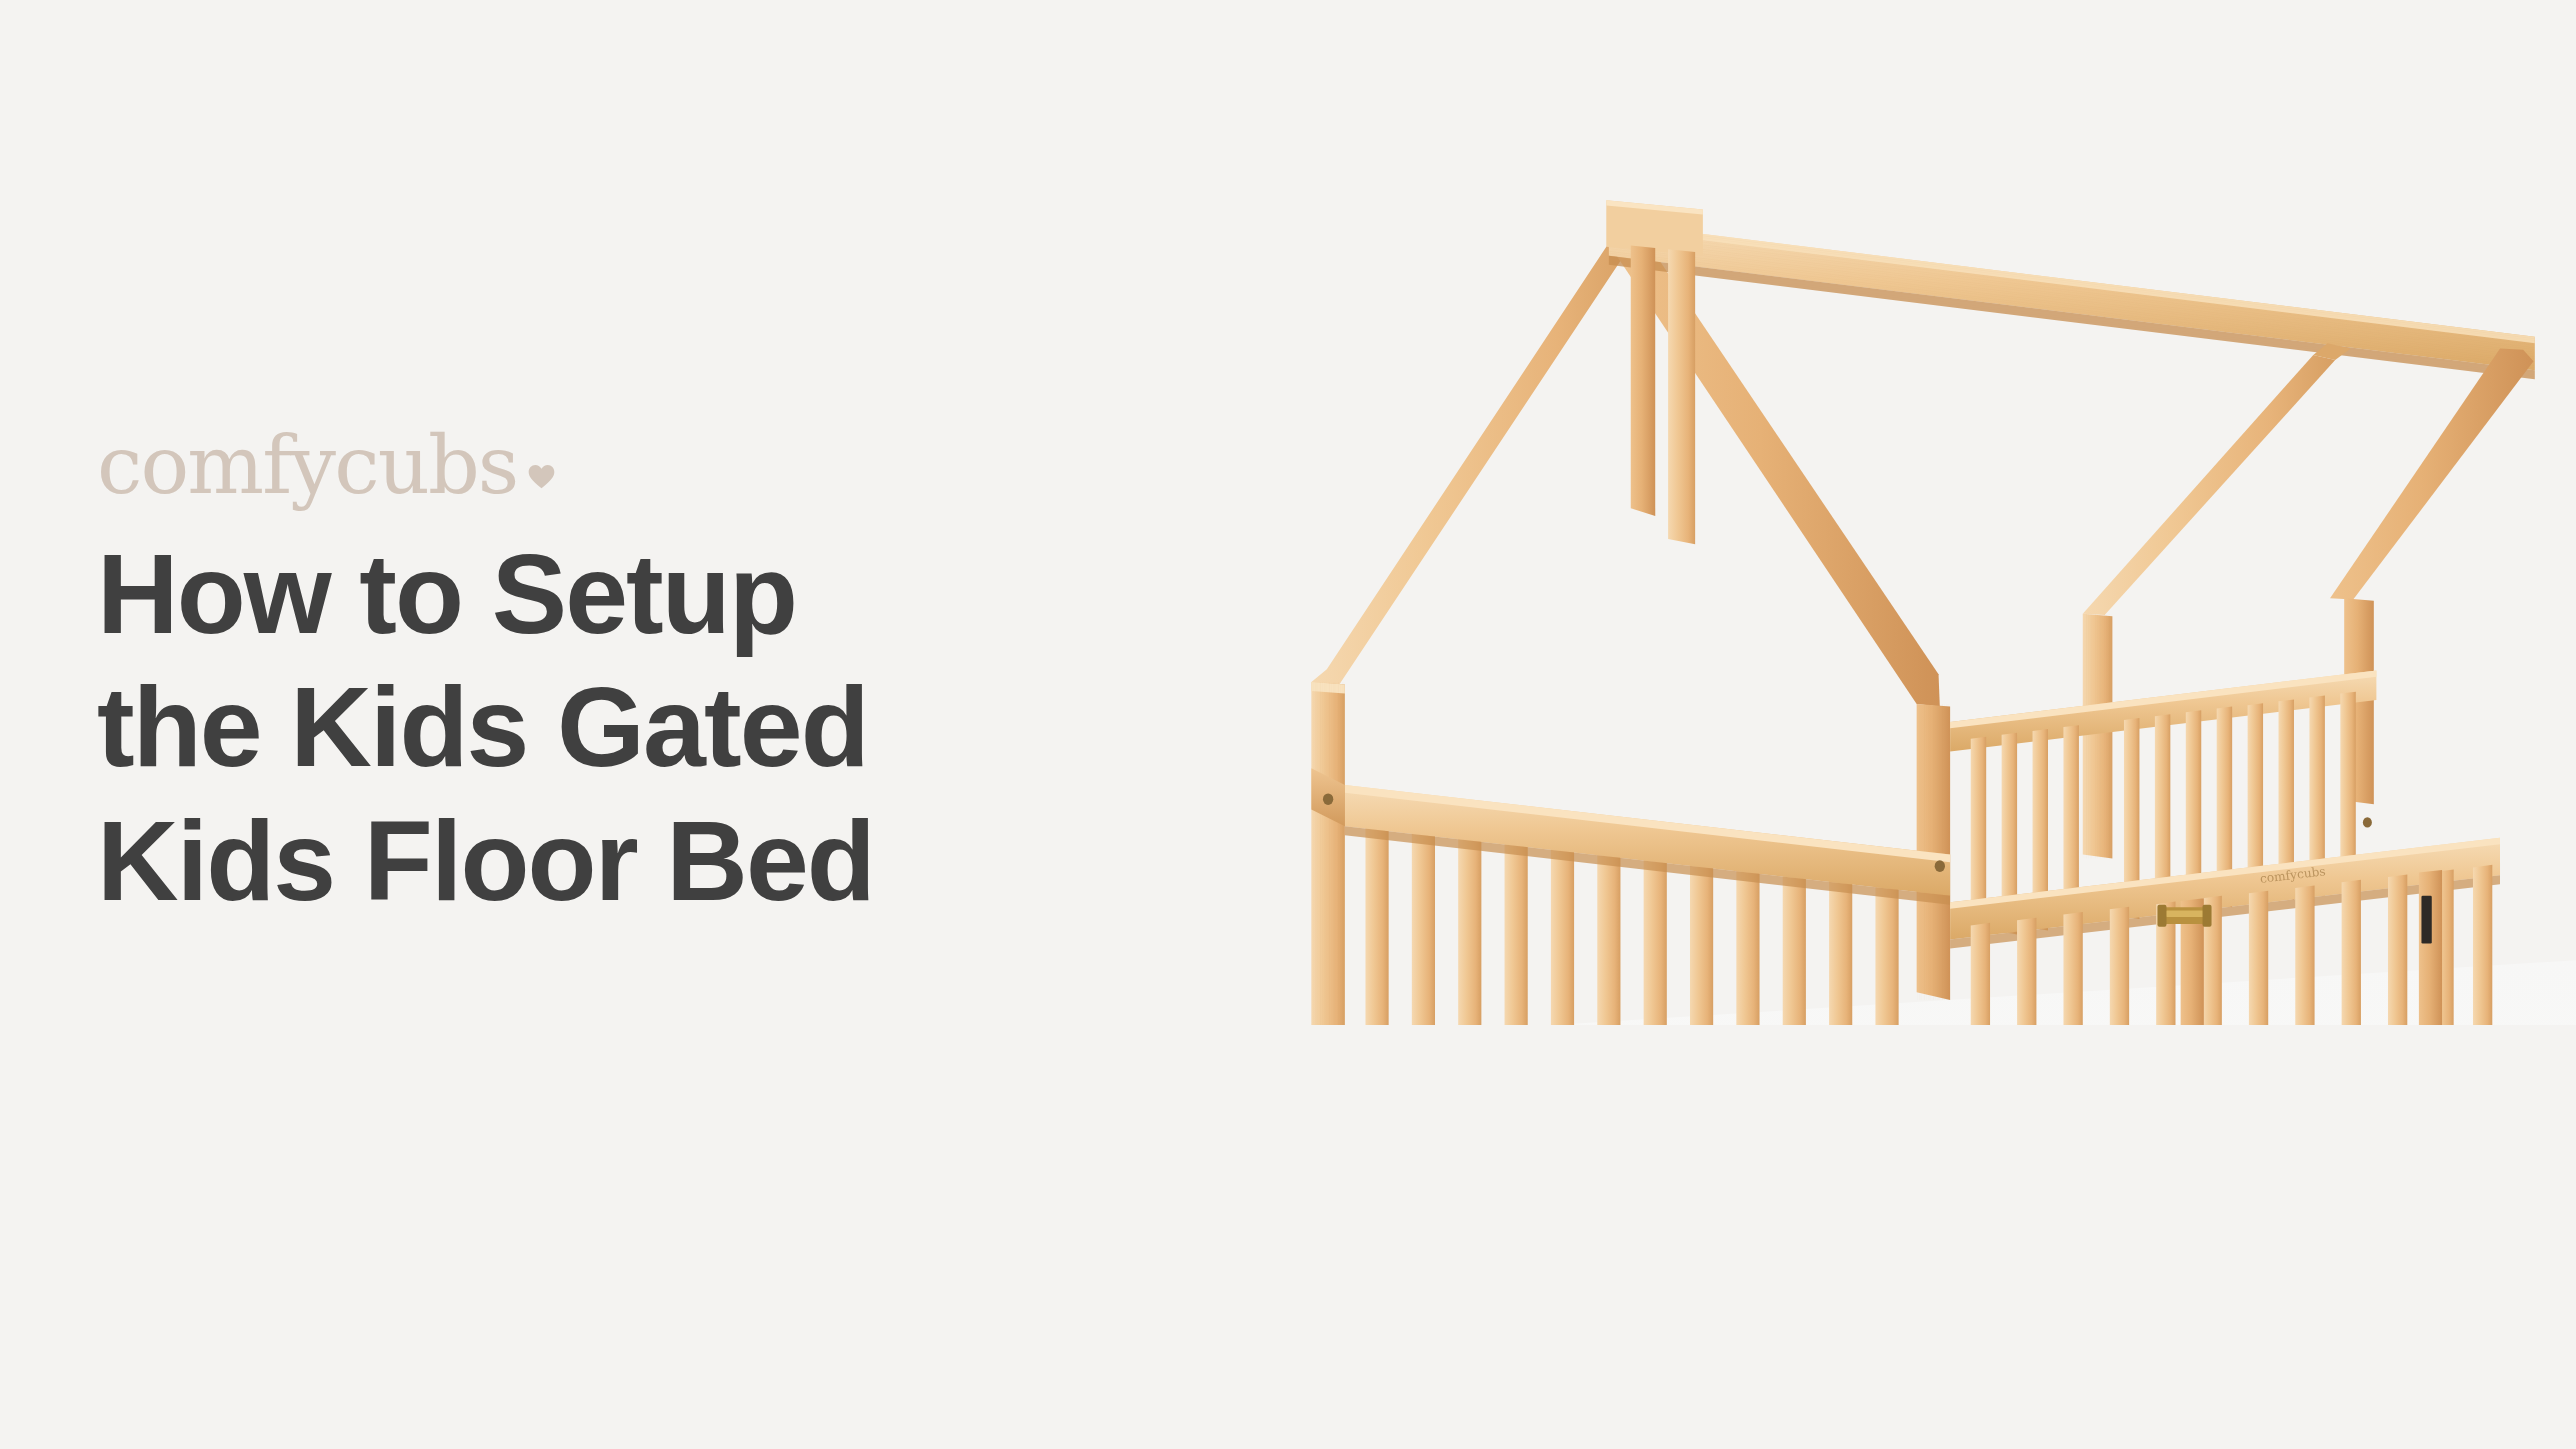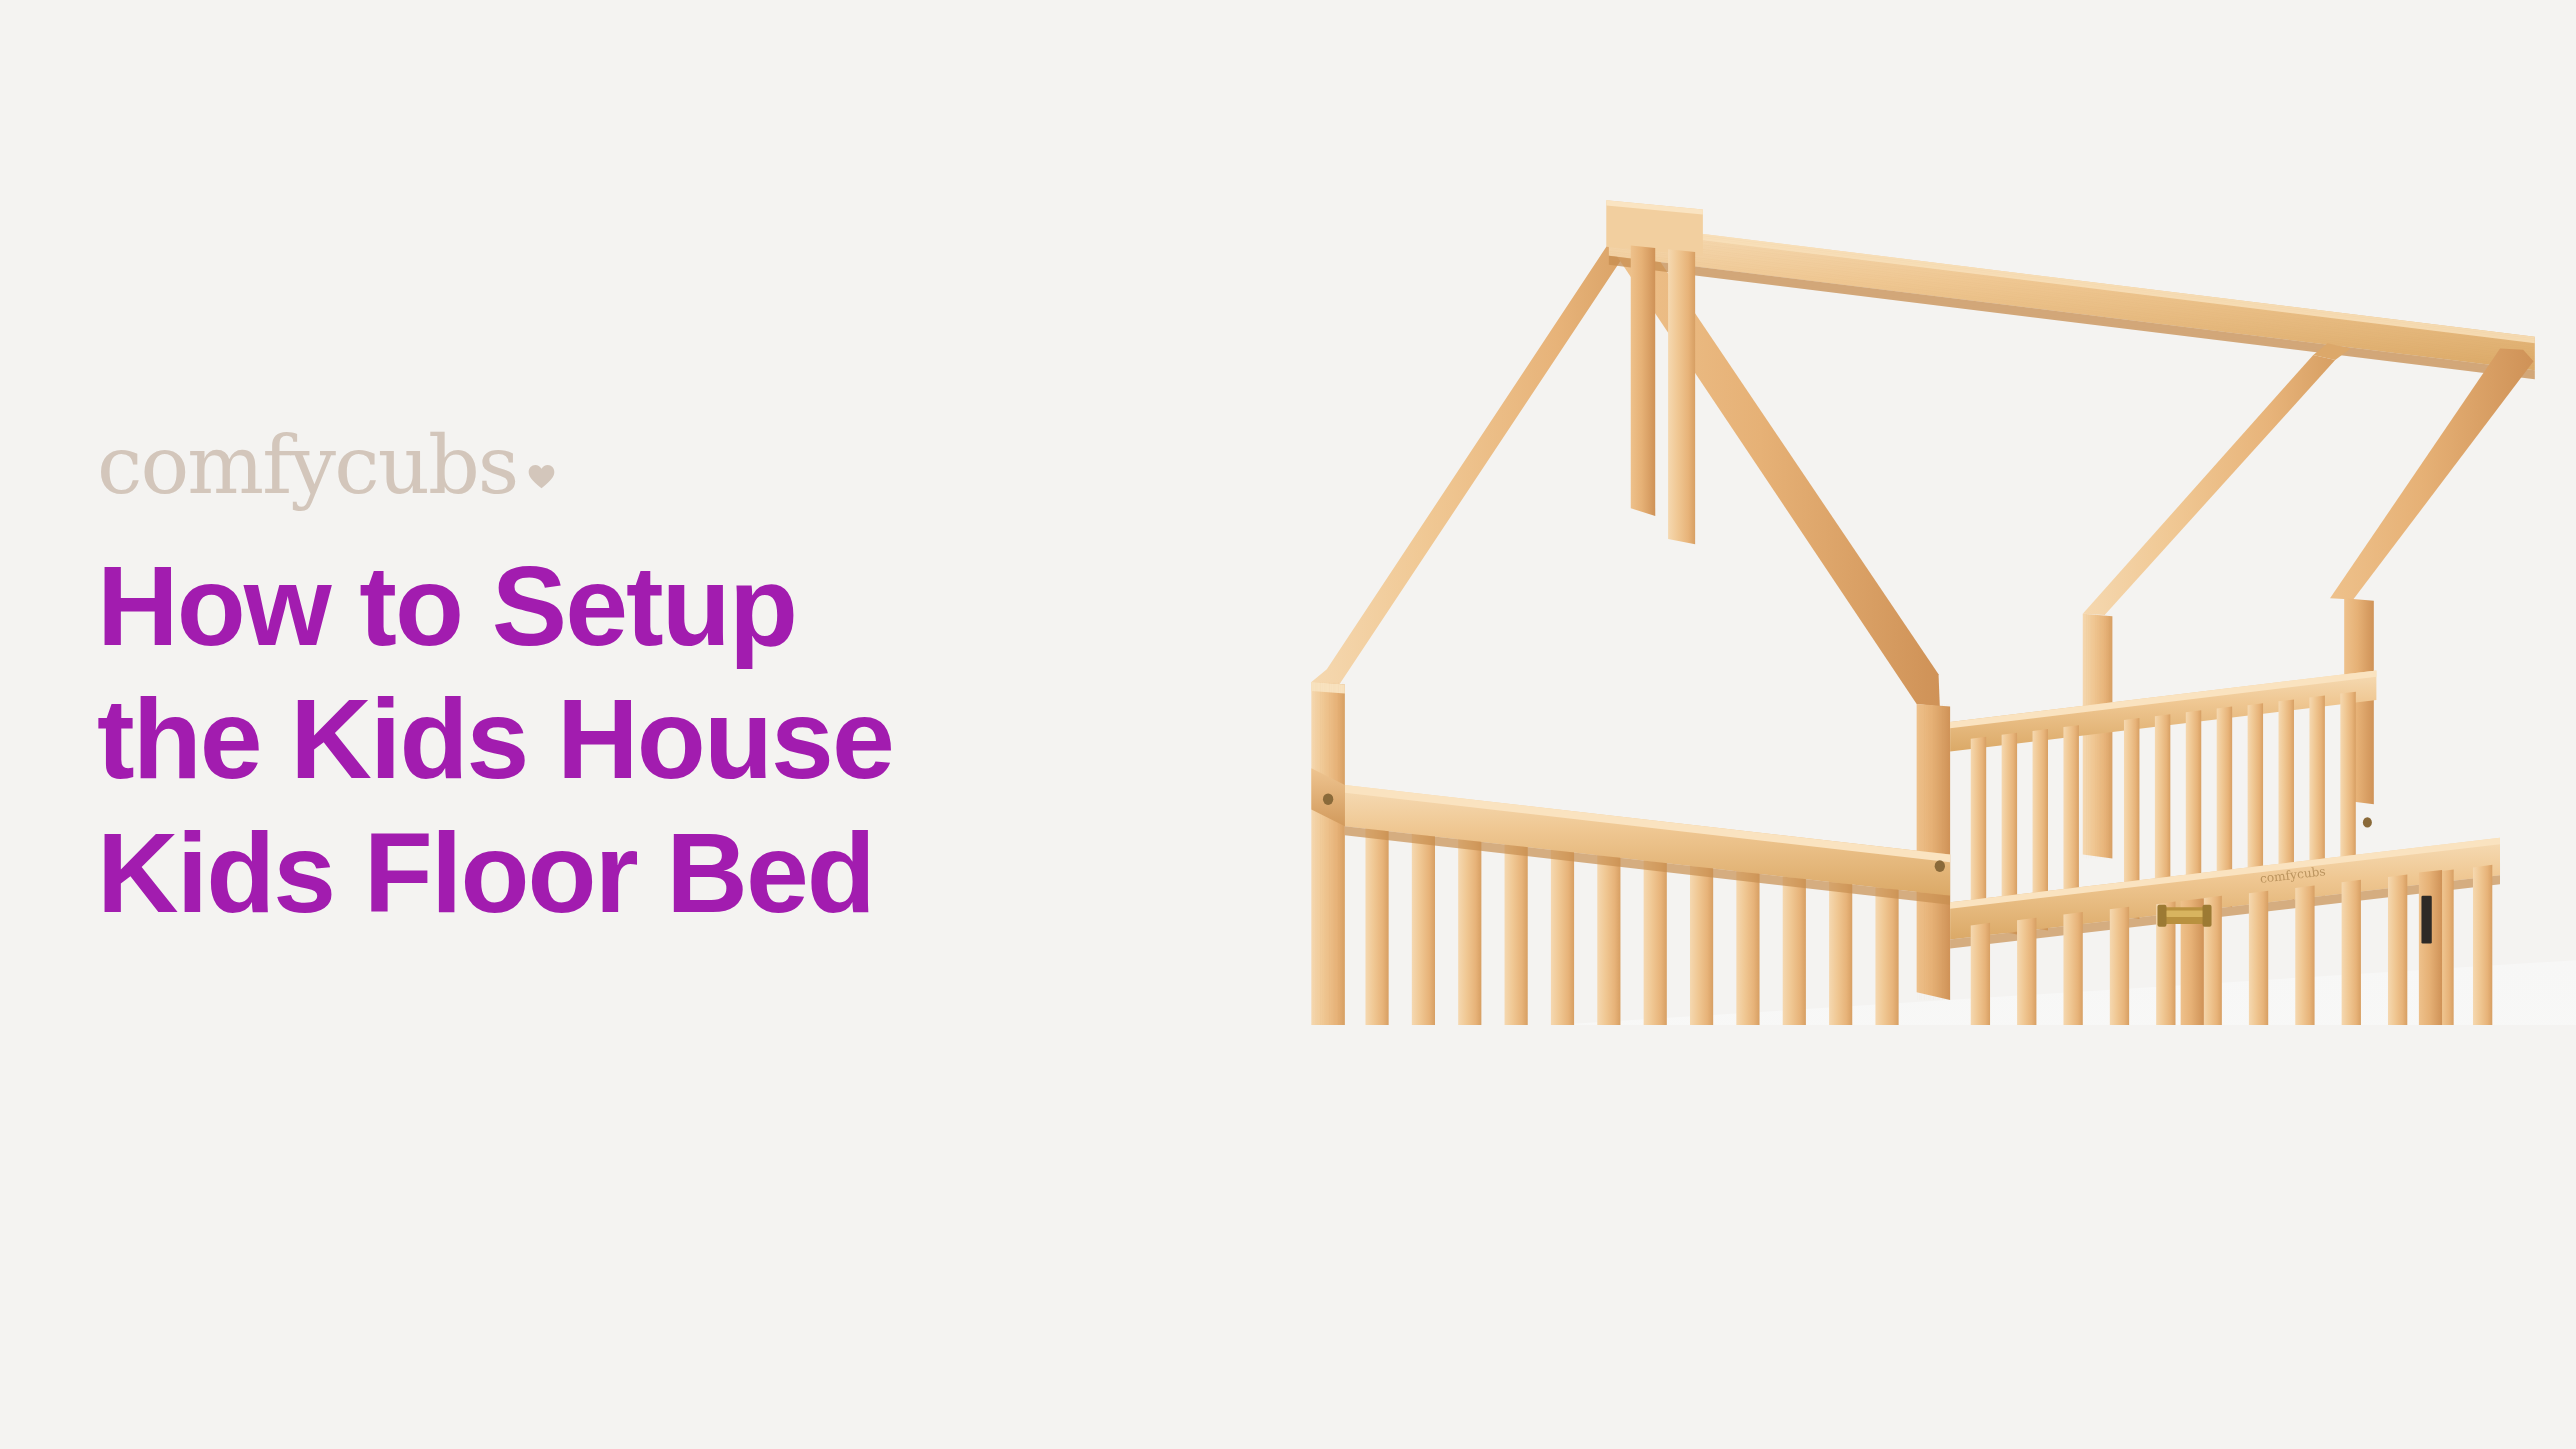--- a/index.html
+++ b/index.html
@@ -23,27 +23,27 @@
     white-space:nowrap;
     display:flex;align-items:center;
   }
   .brand-heart{
     display:inline-block;width:27px;height:27px;margin-left:10.3px;margin-top:22px;
     position:relative;flex:0 0 auto;
   }
   .brand-heart svg{display:block;width:100%;height:100%;}
 
   .headline{
-    margin-top:34px;
+    margin-top:22px;
     font-family:"Liberation Sans", sans-serif;
     font-weight:bold;
     font-size:113px;
     line-height:1.18;
     letter-spacing:-1.9px;
-    color:#a21caf;
+    color:#404040;
   }
   .headline .hl{display:block;white-space:nowrap;}
 
   
   .product{position:absolute;left:1256px;top:155px;width:1320px;height:1224px;}
   .product svg{display:block;width:100%;height:100%;}
 </style>
 </head>
 <body>
 
@@ -55,21 +55,21 @@
       <span>comfycubs</span>
       <span class="brand-heart">
         <svg viewBox="0 0 24 22" aria-hidden="true">
           <path d="M12 21.5 C 3.2 14.6 0.6 10.9 0.6 7.1 C 0.6 3.4 3.2 0.8 6.5 0.8 C 8.7 0.8 10.8 2.0 12 4.1 C 13.2 2.0 15.3 0.8 17.5 0.8 C 20.8 0.8 23.4 3.4 23.4 7.1 C 23.4 10.9 20.8 14.6 12 21.5 Z" fill="#d3c6bb"></path>
         </svg>
       </span>
     </div>
 
     <div class="headline">
       <span class="hl">How to Setup</span>
-      <span class="hl">the Kids House</span>
+      <span class="hl">the Kids Gated</span>
       <span class="hl">Kids Floor Bed</span>
     </div>
 
   </div>
 
   <div class="product">
     <svg viewBox="0 0 2050 1900" xmlns="http://www.w3.org/2000/svg">
       <defs>
 
         <linearGradient id="wLightV" x1="0" y1="0" x2="1" y2="0">

